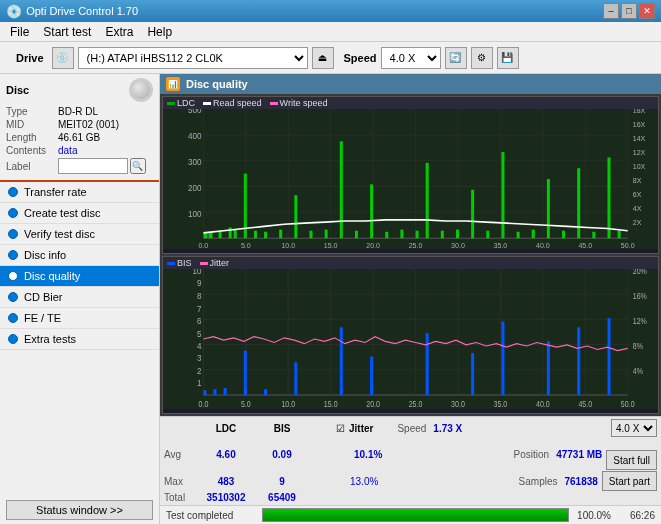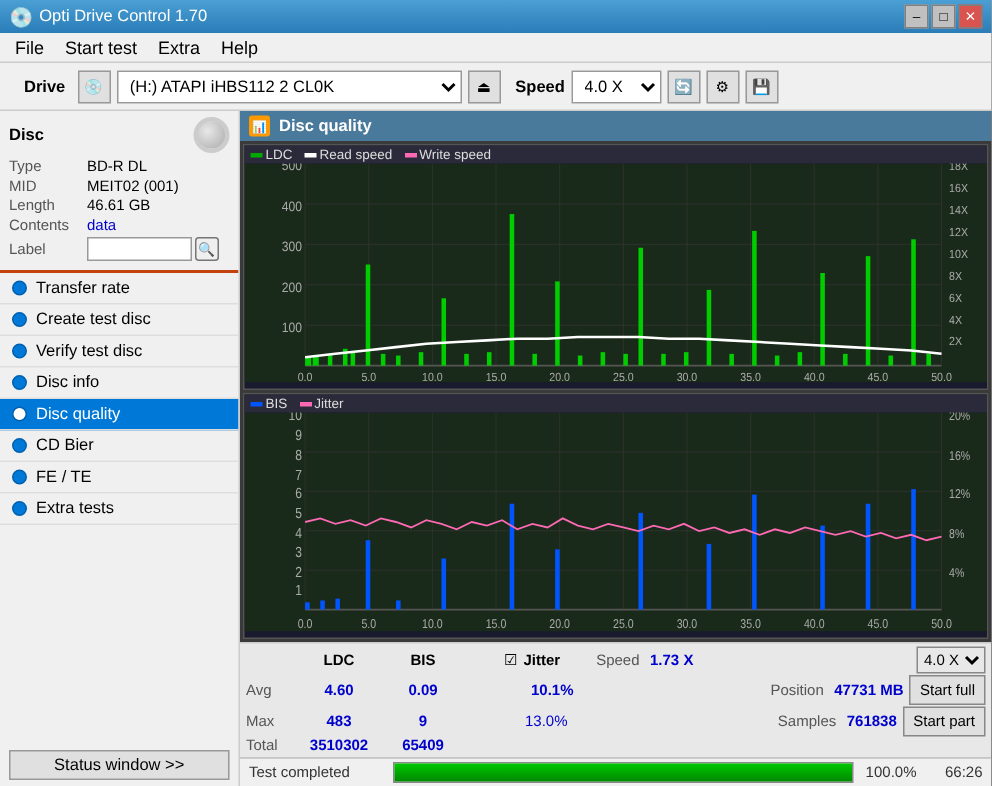--- a/index.html
+++ b/index.html
@@ -248,21 +248,21 @@
     .stats-val { width: 52px; text-align: center; color: #0000cc; font-weight: bold; }
     .stats-val.header { color: #000; font-weight: bold; }
     .start-full-btn, .start-part-btn {
       padding: 2px 6px;
       background: #e0e0e0;
       border: 1px solid #888;
       cursor: pointer;
       font-size: 10px;
       height: 20px;
     }
-    .start-full-btn { margin-left: auto; }
+    .start-full-btn { margin-left: auto; margin-top: 12px; }
 
     
     .progress-section {
       background: #f0f0f0;
       border-top: 1px solid #ccc;
       padding: 2px 6px;
       display: flex;
       align-items: center;
       gap: 6px;
     }

